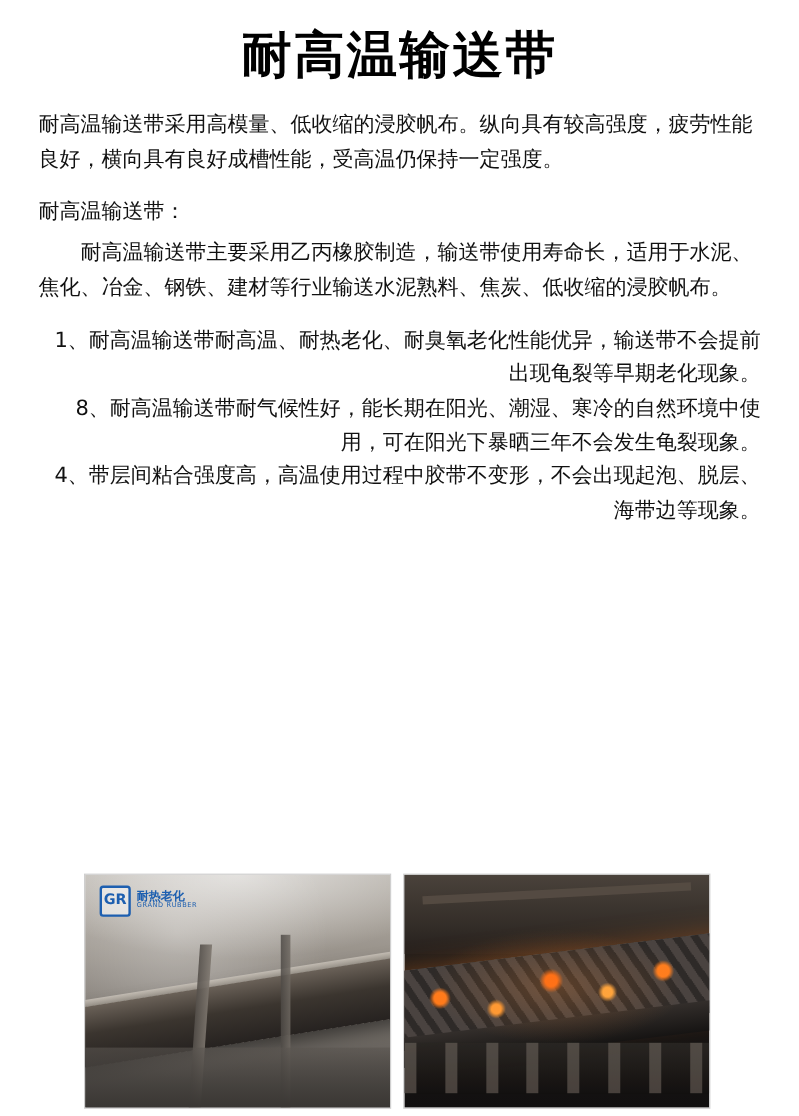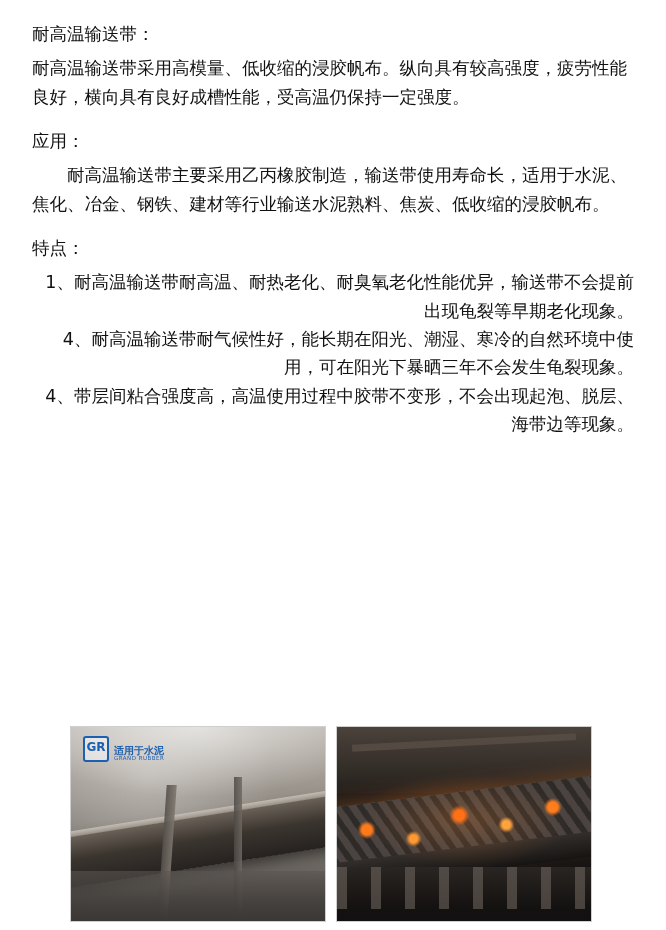--- a/index.html
+++ b/index.html
@@ -128,21 +128,21 @@
   .p1-haze {
     position: absolute;
     inset: 0;
     background: radial-gradient(circle at 30% 25%, rgba(255,255,255,.30), rgba(255,255,255,0) 55%);
   }
   .p1-logo {
     position: absolute;
     left: 8px;
     top: 7px;
     display: flex;
-    align-items: flex-end;
+    align-items: center;
     gap: 5px;
     padding: 2px 4px;
   }
   .p1-logo .mark {
     width: 22px;
     height: 22px;
     border: 2px solid #1d5fb0;
     border-radius: 3px;
     color: #1d5fb0;
     font-size: 12px;
@@ -227,54 +227,53 @@
     position: absolute;
     inset: 0;
     background: radial-gradient(ellipse 60% 35% at 50% 48%, rgba(255,140,50,0.22), rgba(0,0,0,0) 70%);
   }
 </style>
 </head>
 <body>
 
 <div class="page">
 
+  <h1 class="title">耐高温输送带</h1>
 
   <div class="body-block">
 
+    <p class="para">耐高温输送带采用高模量、低收缩的浸胶帆布。纵向具有较高强度，疲劳性能良好，横向具有良好成槽性能，受高温仍保持一定强度。</p>
+
     <p class="para tight">耐高温输送带：</p>
 
-    <p class="para">耐高温输送带采用高模量、低收缩的浸胶帆布。纵向具有较高强度，疲劳性能良好，横向具有良好成槽性能，受高温仍保持一定强度。</p>
-
-    <p class="para tight">应用：</p>
 
     <p class="para indent">耐高温输送带主要采用乙丙橡胶制造，输送带使用寿命长，适用于水泥、焦化、冶金、钢铁、建材等行业输送水泥熟料、焦炭、低收缩的浸胶帆布。</p>
 
-    <p class="para tight heading-line">特点：</p>
 
     <div class="list-para">
       <span class="line">1、耐高温输送带耐高温、耐热老化、耐臭氧老化性能优异，输送带不会提前出现龟裂等早期老化现象。</span>
-      <span class="line">4、耐高温输送带耐气候性好，能长期在阳光、潮湿、寒冷的自然环境中使用，可在阳光下暴晒三年不会发生龟裂现象。</span>
+      <span class="line">8、耐高温输送带耐气候性好，能长期在阳光、潮湿、寒冷的自然环境中使用，可在阳光下暴晒三年不会发生龟裂现象。</span>
       <span class="line">4、带层间粘合强度高，高温使用过程中胶带不变形，不会出现起泡、脱层、海带边等现象。</span>
     </div>
 
   </div>
 
   <div class="images">
 
     <div class="photo photo-1">
       <div class="p1-haze"></div>
       <div class="p1-belt-edge"></div>
       <div class="p1-belt"></div>
       <div class="p1-frame"></div>
       <div class="p1-frame2"></div>
       <div class="p1-ground"></div>
       <div class="p1-logo">
         <span class="mark">GR</span>
         <span class="txt">
-          <span class="cn">适用于水泥</span>
+          <span class="cn">耐热老化</span>
           <span class="en">GRAND RUBBER</span>
         </span>
       </div>
     </div>
 
     <div class="photo photo-2">
       <div class="p2-top"></div>
       <div class="p2-beam"></div>
       <div class="p2-load"></div>
       <div class="p2-belt"></div>

